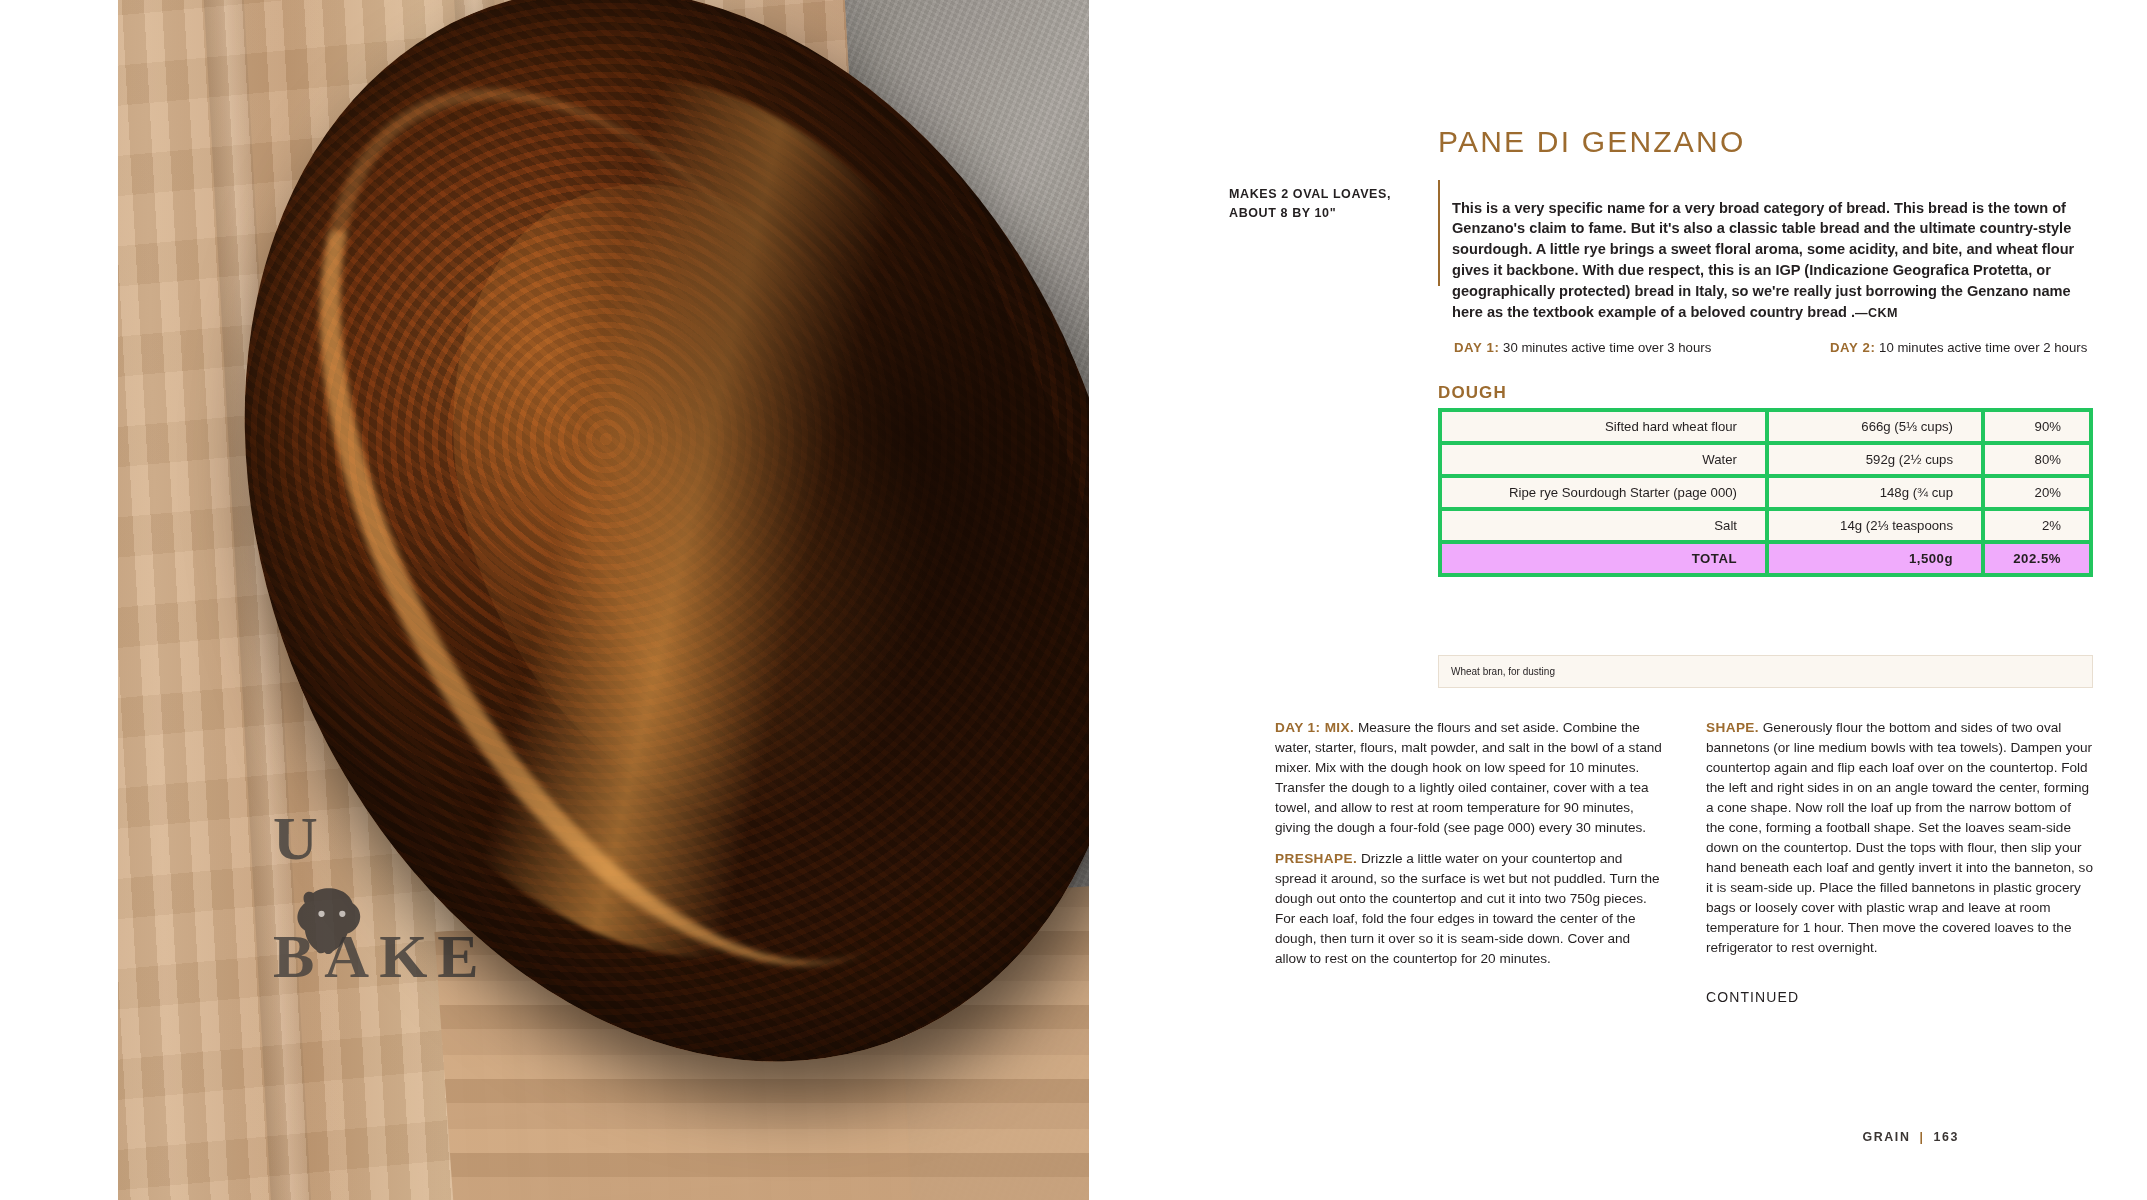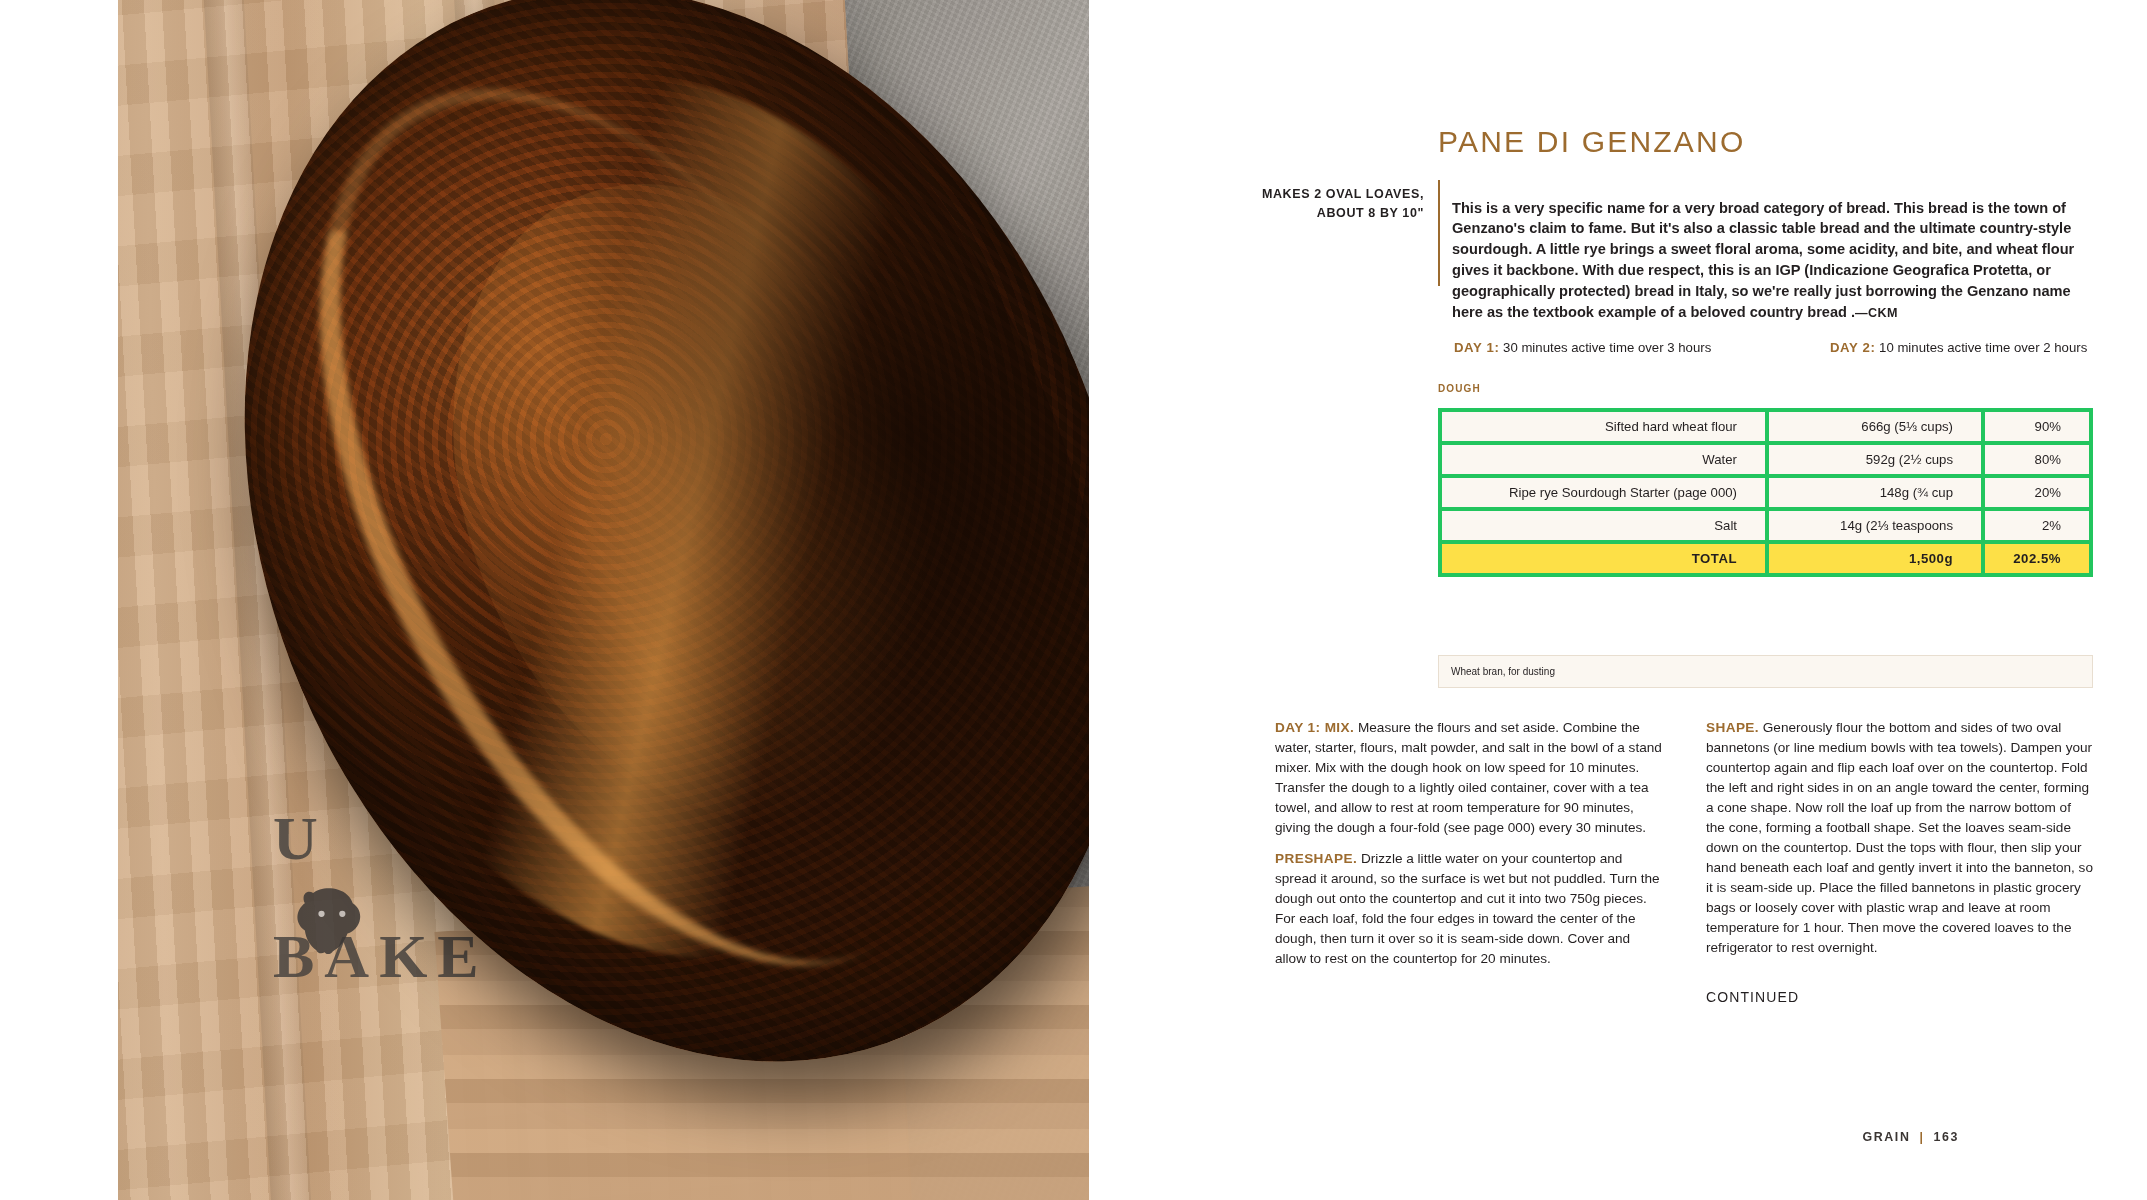--- a/index.html
+++ b/index.html
@@ -171,21 +171,20 @@
     left: 349px; top: 105px;
     font-size: 30px;
     letter-spacing: 2.2px;
     color: #9c6b2f;
     font-weight: 400;
   }
   .makes {
     position:absolute;
     left: 140px; top: 185px;
     width: 195px;
-    text-align: right;
     font-size: 12.5px;
     letter-spacing: .6px;
     line-height: 1.55;
     font-weight: 700;
     color:#231f20;
   }
   .intro-rule {
     position:absolute;
     left: 349px; top: 180px;
     width: 2px; height: 106px;
@@ -209,21 +208,21 @@
     font-size: 13.2px;
     color:#231f20;
   }
   .days .lbl { color:#9c6b2f; font-weight:700; letter-spacing:.6px; }
   .day1 { position:absolute; left:0; top:0; }
   .day2 { position:absolute; left: 376px; top: 0; }
 
   .dough-label {
     position:absolute;
     left: 349px; top: 383px;
-    font-size: 10px;
+    font-size: 17px;
     font-weight: 700;
     letter-spacing: 1.1px;
     color: #9c6b2f;
   }
   table.ing {
     position:absolute;
     left: 349px; top: 408px;
     width: 655px;
     border-collapse: collapse;
     font-size: 13.2px;
@@ -231,21 +230,21 @@
   table.ing td {
     border: 4px solid #22c55e;
     padding: 7px 28px;
     background: #fbf7f1;
     height: 32px;
     text-align: right;
   }
   table.ing td.c2 { width: 216px; }
   table.ing td.c3 { width: 108px; }
   table.ing tr.total td {
-    background: #fde047;
+    background: #f0abfc;
     font-weight: 700;
     letter-spacing: .5px;
   }
   table.extra {
     position:absolute;
     left: 349px; top: 655px;
     width: 655px;
     border-collapse: collapse;
     font-size: 10px;
   }

